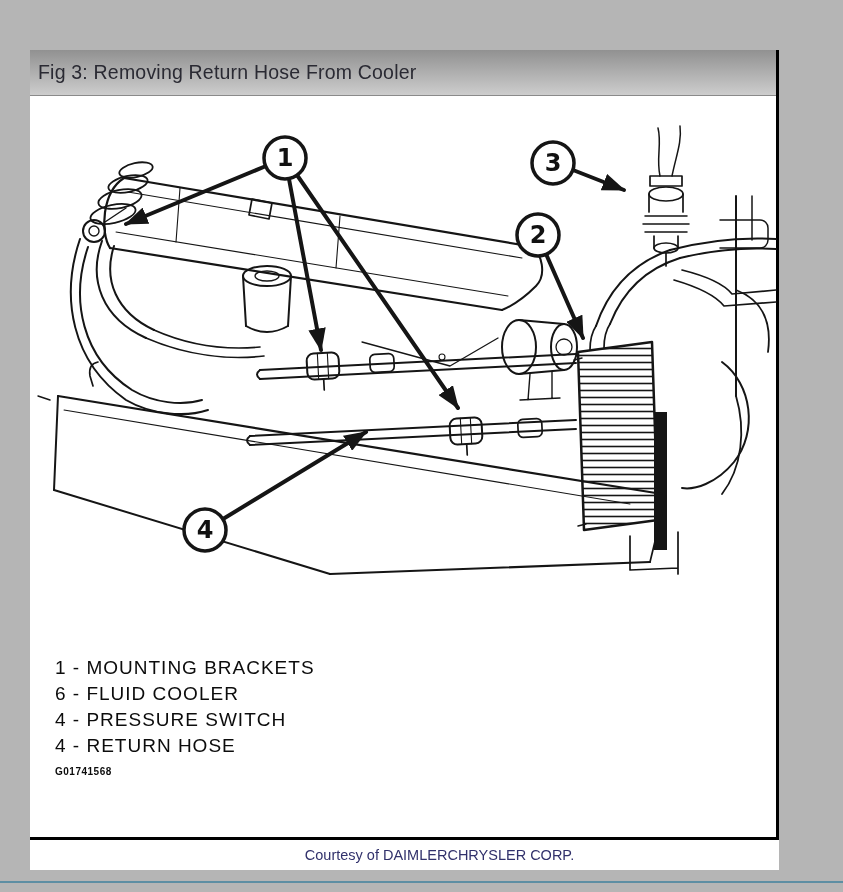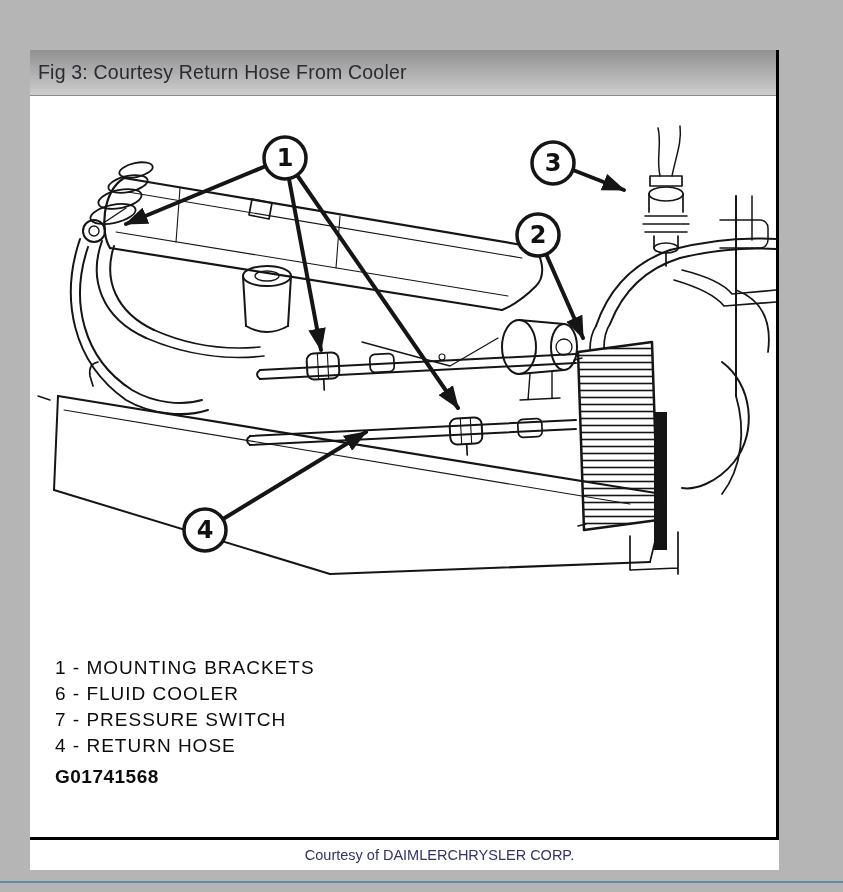--- a/index.html
+++ b/index.html
@@ -32,42 +32,42 @@
   .figure-svg{
     position:absolute;left:30px;top:100px;width:747px;height:515px;
   }
   .legend{
     position:absolute;left:55px;top:655px;width:500px;
     font-size:19px;font-weight:normal;color:#0c0c0c;
     letter-spacing:1px;line-height:26px;
   }
   .figure-id{
     position:absolute;left:55px;top:766px;
-    font-size:19px;font-weight:bold;color:#0c0c0c;letter-spacing:0.5px;
+    font-size:10px;font-weight:bold;color:#0c0c0c;letter-spacing:0.5px;
   }
   .courtesy{
     position:absolute;left:24px;top:847px;width:831px;
     text-align:center;font-size:14.5px;color:#31316b;
   }
   .bottom-edge{
     position:absolute;left:0;top:881px;width:843px;height:2px;background:#4e87a0;opacity:0.85;
   }
   svg text.callout-num{
     font-family:"DejaVu Sans", sans-serif;font-weight:bold;font-size:24px;fill:#111;
   }
 </style>
 </head>
 <body>
 
 <div id="canvas">
 
   <div class="page"></div>
 
   <div class="title-bar">
-    <span class="title-text">Fig 3: Courtesy Return Hose From Cooler</span>
+    <span class="title-text">Fig 3: Removing Return Hose From Cooler</span>
   </div>
 
   <div class="frame-vline"></div>
   <div class="frame-hline"></div>
 
   <svg class="figure-svg" viewBox="0 0 747 515">
     <defs>
       <marker id="ah" viewBox="0 0 6 4.4" markerWidth="6" markerHeight="4.4" refX="5.4" refY="2.2" orient="auto" markerUnits="strokeWidth">
         <path d="M0,0 L5.8,2.2 L0,4.4 Z" fill="#151515"></path>
       </marker>
@@ -226,21 +226,21 @@
 
     <text class="callout-num" x="255" y="66" text-anchor="middle">1</text>
     <text class="callout-num" x="523" y="71" text-anchor="middle">3</text>
     <text class="callout-num" x="508" y="143" text-anchor="middle">2</text>
     <text class="callout-num" x="175" y="438" text-anchor="middle">4</text>
   </svg>
 
   <div class="legend">
     <div>1 - MOUNTING BRACKETS</div>
     <div>6 - FLUID COOLER</div>
-    <div>7 - PRESSURE SWITCH</div>
+    <div>4 - PRESSURE SWITCH</div>
     <div>4 - RETURN HOSE</div>
   </div>
 
   <div class="figure-id">G01741568</div>
 
   <div class="courtesy">Courtesy of DAIMLERCHRYSLER CORP.</div>
 
   <div class="bottom-edge"></div>
 
 </div>

